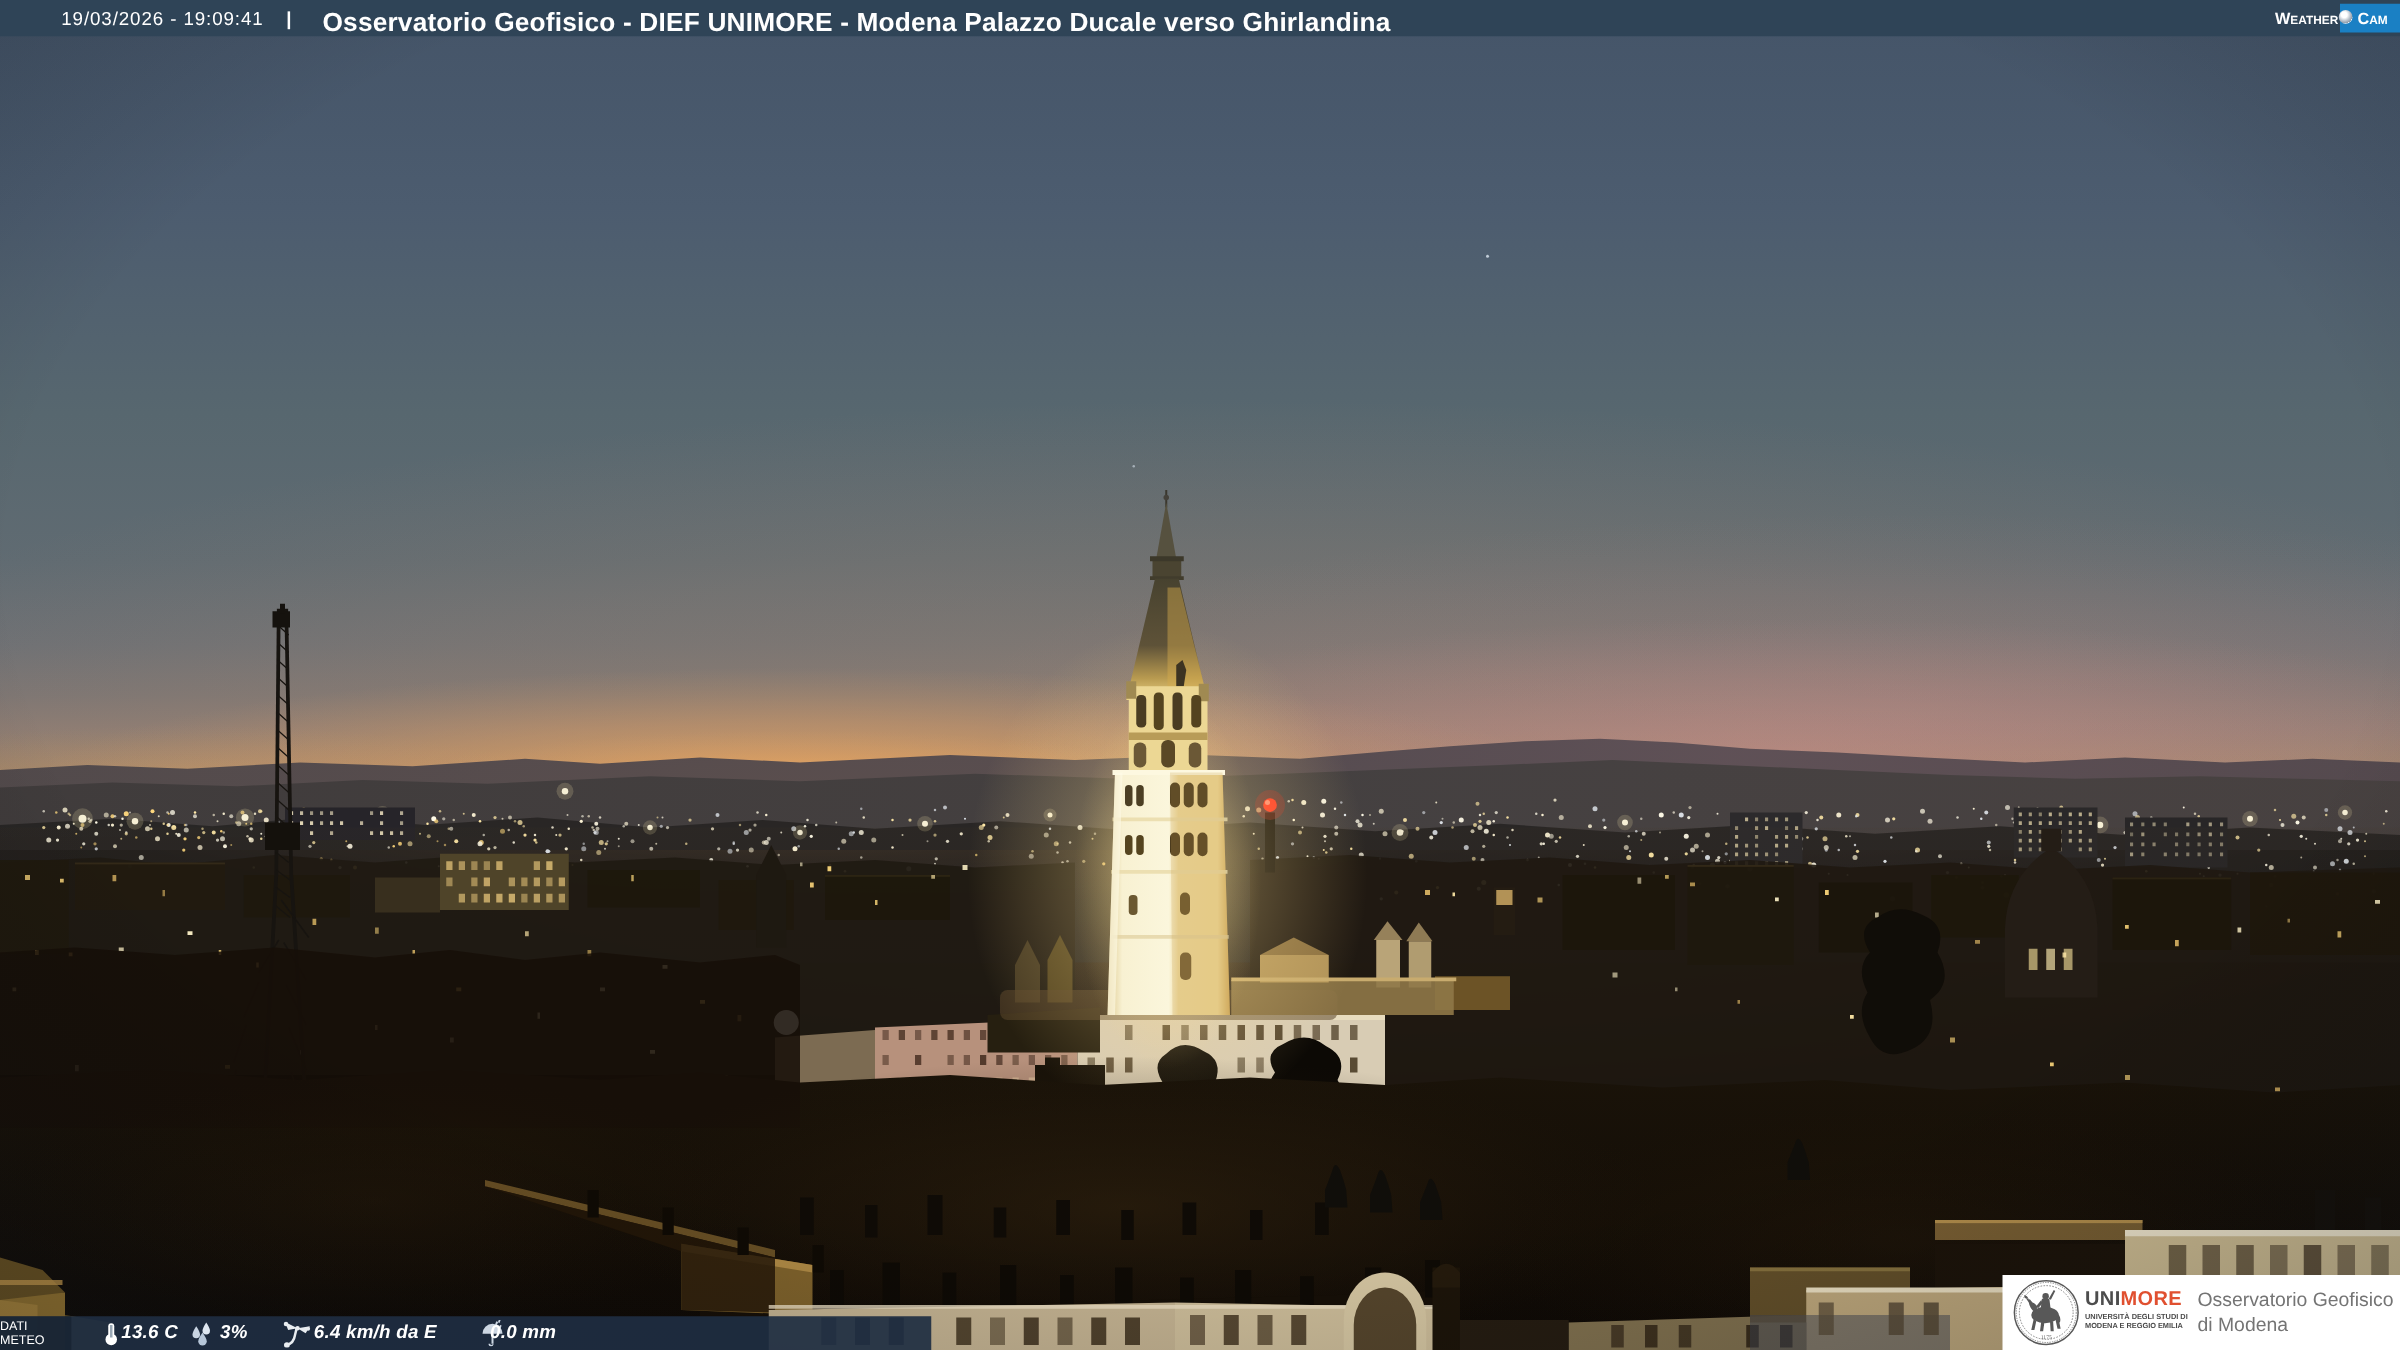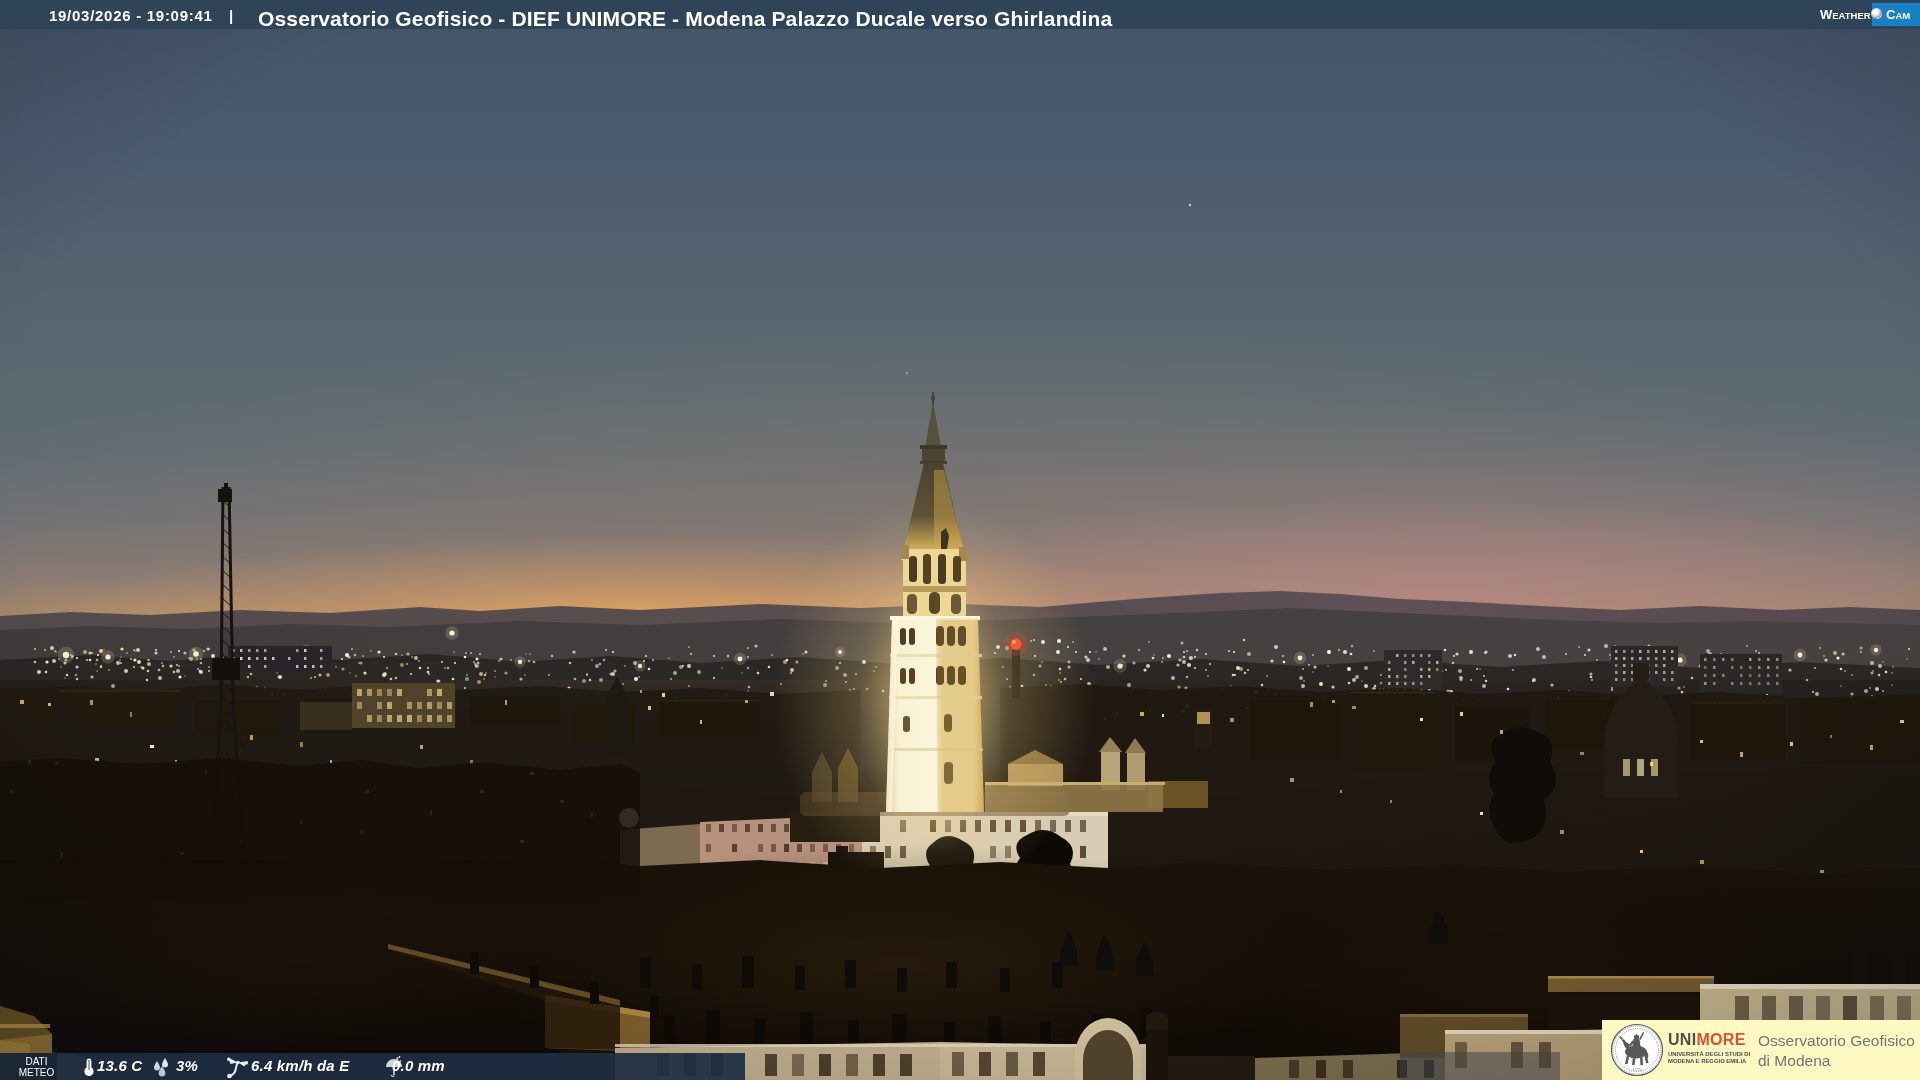--- a/index.html
+++ b/index.html
@@ -1,34 +1,34 @@
 <!DOCTYPE html>
 <html><head><meta charset="utf-8">
 <style>
   html,body{margin:0;padding:0;background:#000;}
   #stage{position:relative;width:1920px;height:1080px;overflow:hidden;
          font-family:"Liberation Sans",sans-serif;}
   .topbar{position:absolute;left:0;top:0;width:1920px;height:29px;
           background:#2f4457;color:#fff;}
-  .topbar .td{position:absolute;left:49px;top:7px;font-size:15px;font-weight:bold;letter-spacing:0.72px;white-space:pre;}
+  .topbar .td{position:absolute;left:49px;top:7px;font-size:15px;font-weight:normal;letter-spacing:0.72px;white-space:pre;}
   .topbar .ts{position:absolute;left:229px;top:7px;font-size:15px;font-weight:bold;}
   .topbar .tt{position:absolute;left:258px;top:7px;font-size:21px;font-weight:bold;letter-spacing:0.15px;white-space:pre;}
   .cambox{position:absolute;left:1872px;top:3px;width:48px;height:23px;background:#1a80c4;}
   .wtxt{position:absolute;left:1820px;top:7px;color:#fff;font-weight:bold;font-size:13px;white-space:pre;}
   .wtxt .sc{font-size:9.5px;}
   .lens{position:absolute;left:1871px;top:8px;width:11px;height:11px;border-radius:50%;
         background:radial-gradient(circle at 40% 35%, #ffffff 0 24%, #b9c2cc 50%, #8d99a6 70%, #f2f4f6 71%);}
   .ctxt{position:absolute;left:1886px;top:7px;color:#fff;font-weight:bold;font-size:13px;}
   .ctxt .sc{font-size:9.5px;text-align:center;}
   .botbar{position:absolute;left:0;top:1053px;width:745px;height:27px;
           background:rgba(30,46,66,0.92);color:#fff;}
   .dati{position:absolute;left:0px;top:0px;width:57px;height:27px;background:rgba(10,20,32,0.35);
-        font-size:10px;line-height:11px;text-align:center;padding-top:3px;box-sizing:border-box;padding-left:16px;}
+        font-size:10px;line-height:11px;text-align:left;padding-top:3px;box-sizing:border-box;}
   .meteo-item{position:absolute;top:4px;font-size:15px;font-weight:bold;letter-spacing:0.2px;font-style:italic;}
-  .logo{position:absolute;left:1602px;top:1020px;width:318px;height:60px;background:#fef9c3;}
+  .logo{position:absolute;left:1602px;top:1020px;width:318px;height:60px;background:#ffffff;}
   .unimore{position:absolute;left:66px;top:11px;font-size:16px;font-weight:bold;color:#4d4d4d;letter-spacing:0.3px;}
   .unimore .more{color:#e05030;}
   .unisub{position:absolute;left:66px;top:31px;font-size:5.9px;font-weight:bold;color:#4a4a4a;line-height:7px;letter-spacing:0px;white-space:pre;}
   .osge{position:absolute;left:156px;top:11px;font-size:15.5px;color:#747474;line-height:20px;letter-spacing:0px;white-space:pre;}
 </style></head>
 <body>
 <div id="stage">
 
 <svg width="1920" height="1080" viewBox="0 0 1920 1080" style="position:absolute;left:0;top:0">
 <defs>

